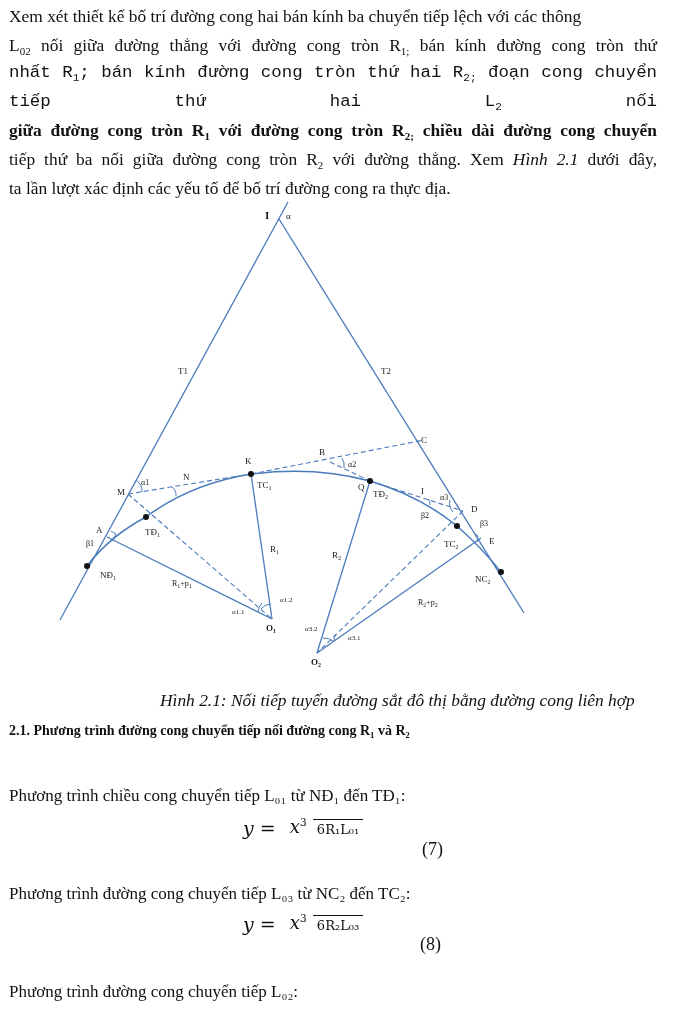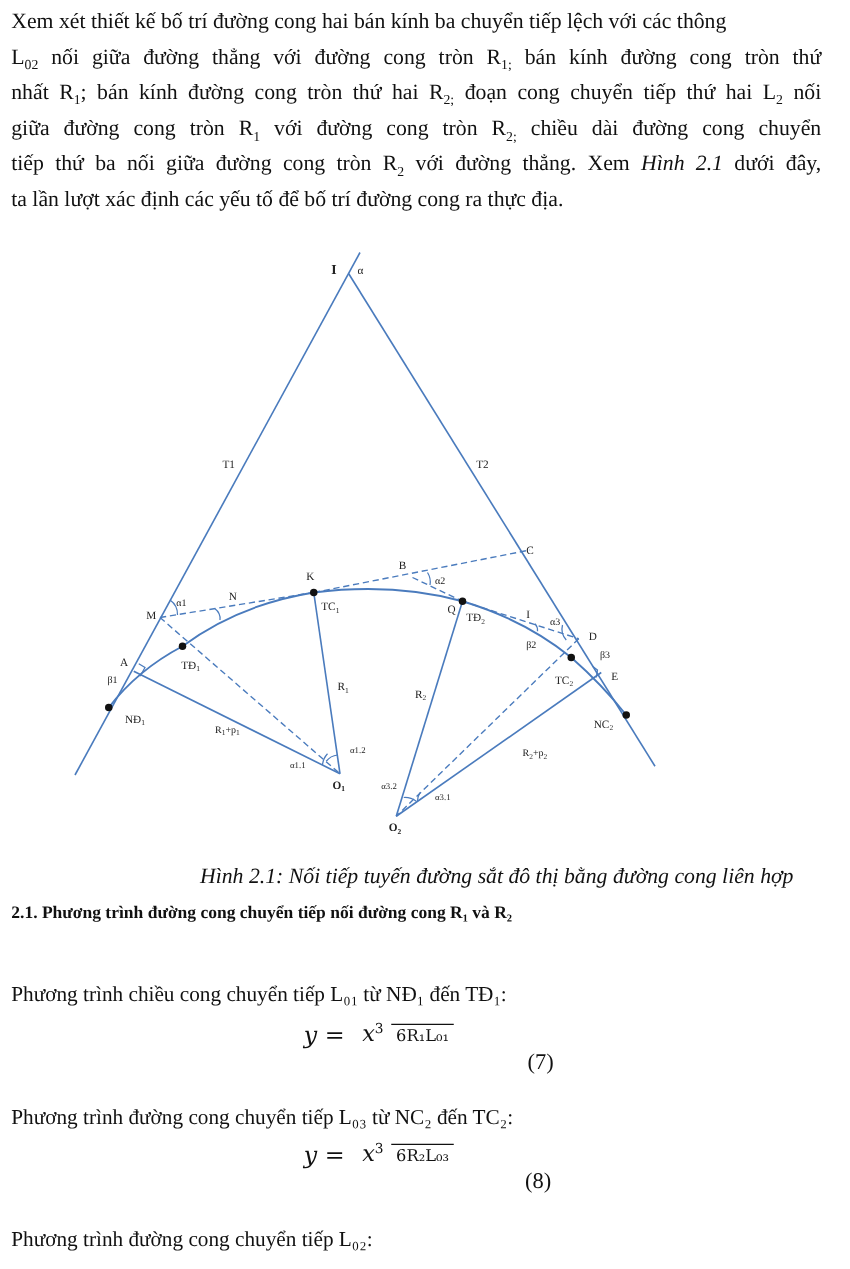--- a/index.html
+++ b/index.html
@@ -21,22 +21,22 @@
   .den { border-top: 1.6px solid #111; font-size: 13px; padding: 2px 4px 0; }
   .eqno { font-family: "Liberation Serif", serif; font-size: 18px; position: absolute; }
   svg text { font-family: "Liberation Serif", serif; fill: #222; }
 </style>
 </head>
 <body>
 
 <div class="para" style="top:2px;">
   <div>Xem xét thiết kế bố trí đường cong hai bán kính ba chuyển tiếp lệch với các thông</div>
   <div style="text-align:justify;text-align-last:justify;">L<sub>02</sub> <span>nối giữa đường thẳng với đường cong tròn</span> R<sub>1;</sub> <span>bán kính đường cong tròn thứ</span></div>
-  <div style="text-align:justify;text-align-last:justify;"><span>nhất</span> R<sub>1</sub>; <span>bán kính đường cong tròn thứ hai</span> R<sub>2;</sub> <span>đoạn cong chuyển tiếp thứ hai</span> L<sub>2</sub> <span>nối</span></div>
-  <div style="text-align:justify;text-align-last:justify;"><span>giữa đường cong tròn</span> R<sub>1</sub> <span>với đường cong tròn</span> R<sub>2;</sub> <span>chiều dài đường cong chuyển</span></div>
+  <div style="text-align:justify;text-align-last:justify;font-family:Liberation Mono, monospace;"><span>nhất</span> R<sub>1</sub>; <span>bán kính đường cong tròn thứ hai</span> R<sub>2;</sub> <span>đoạn cong chuyển tiếp thứ hai</span> L<sub>2</sub> <span>nối</span></div>
+  <div style="text-align:justify;text-align-last:justify;font-weight:bold;"><span>giữa đường cong tròn</span> R<sub>1</sub> <span>với đường cong tròn</span> R<sub>2;</sub> <span>chiều dài đường cong chuyển</span></div>
   <div style="text-align:justify;text-align-last:justify;"><span>tiếp thứ ba nối giữa đường cong tròn</span> R<sub>2</sub> <span>với đường thẳng. Xem</span> <i>Hình 2.1</i> <span>dưới đây,</span></div>
   <div>ta lần lượt xác định các yếu tố để bố trí đường cong ra thực địa.</div>
 </div>
 
 <svg class="fig" viewBox="0 196 680 480" width="680" height="480">
   <g stroke="#4a7bbd" stroke-width="1.3" fill="none">
 
     <line x1="288" y1="202" x2="60" y2="620"></line>
     <line x1="279" y1="219" x2="524" y2="613"></line>
 

